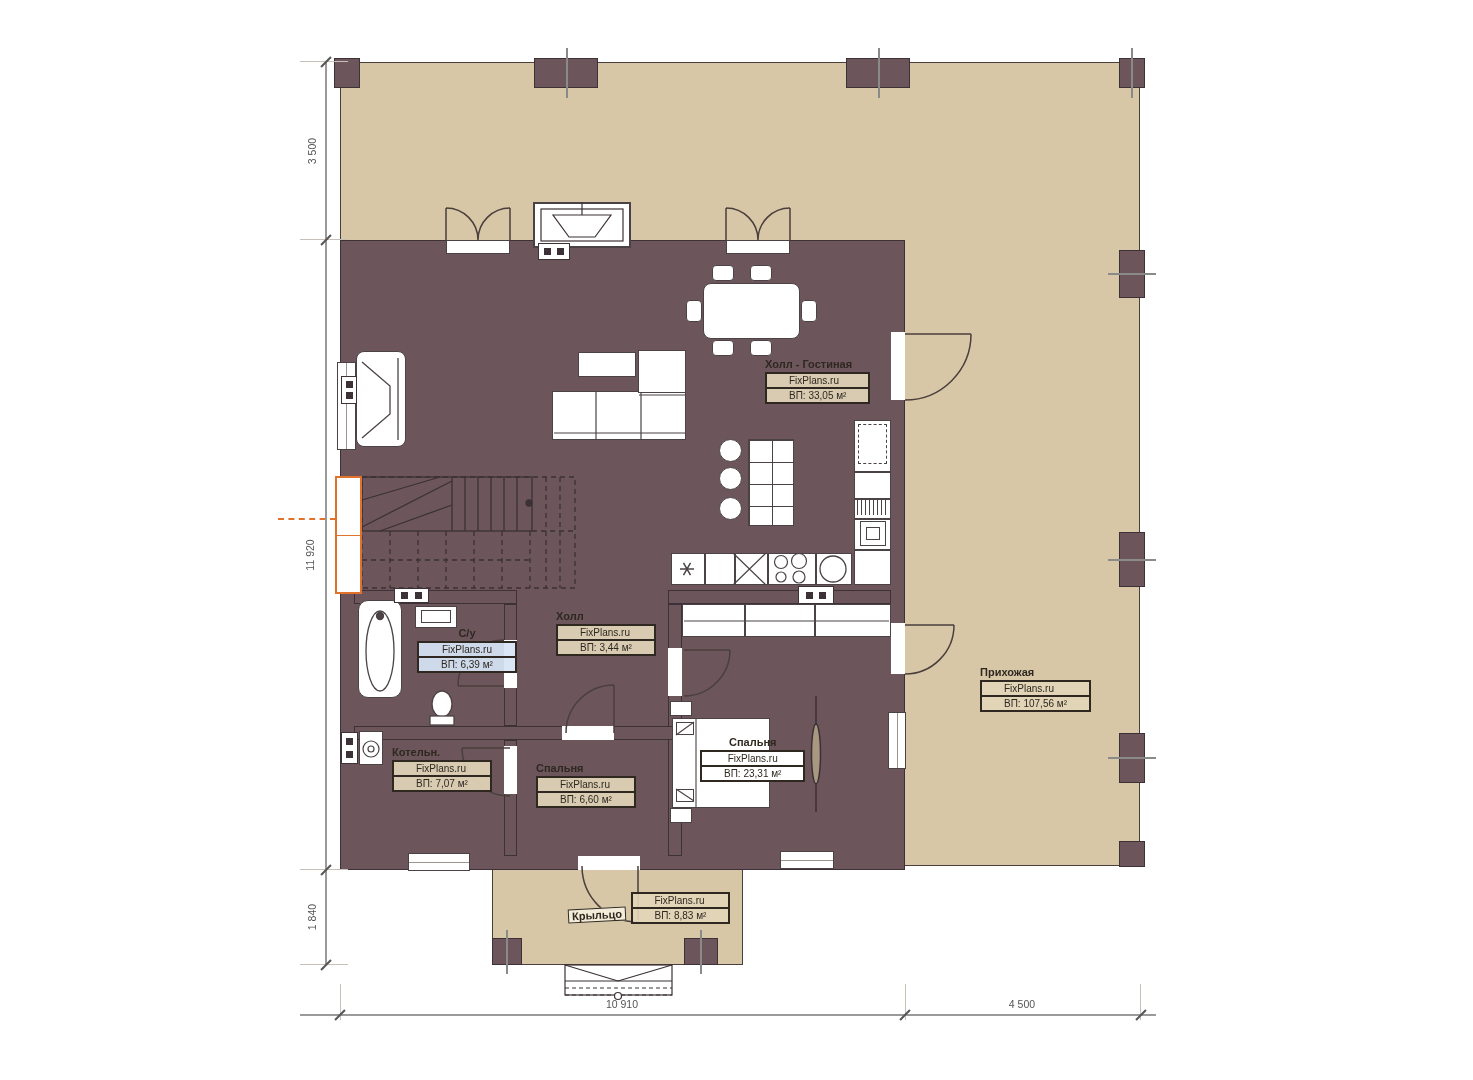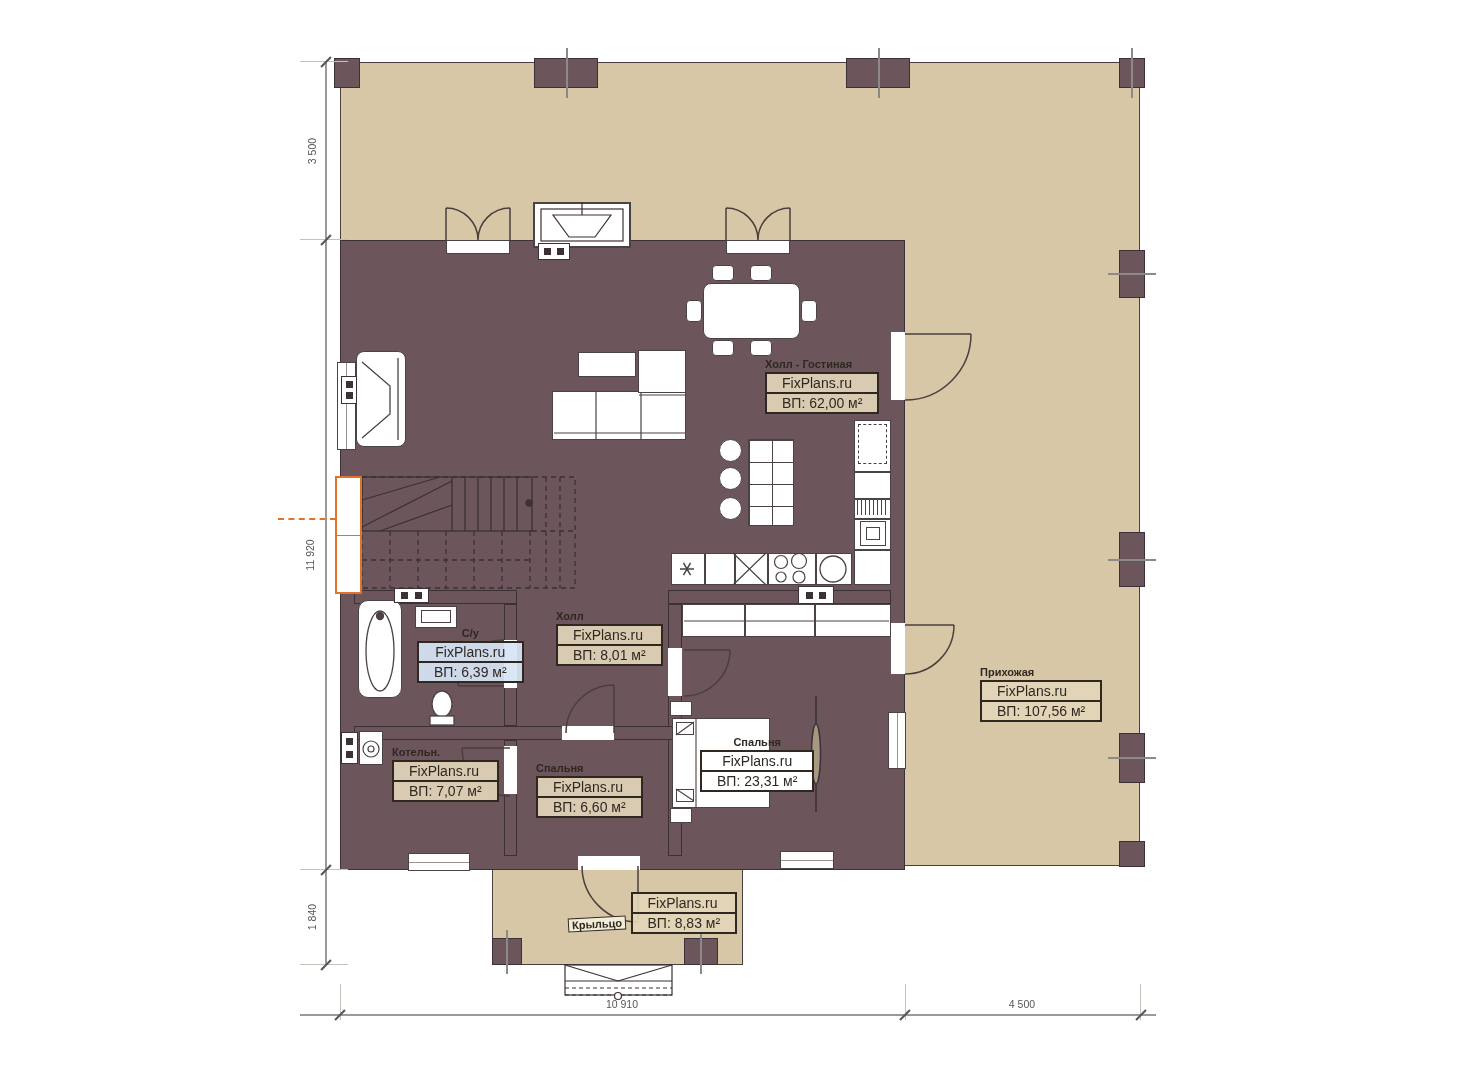--- a/index.html
+++ b/index.html
@@ -30,21 +30,21 @@
   .col{background:#6c565b;border:1px solid #3b3136;z-index:7}
   .tl{background:#8a8a8a;z-index:8}
   svg.ov{position:absolute;left:0;top:0;z-index:6;pointer-events:none}
   .room-label{z-index:10}
   .rn{font-size:11px;font-weight:bold;color:#2e2820;margin-bottom:2px;white-space:nowrap}
   .rn-boxed{background:#f3ecd9;border:1.5px solid #2e2820;padding:0 3px;display:inline-block;
             transform:rotate(-3deg)}
   .rbox{border:2px solid #2e2820;background:rgba(226,213,184,.92);display:inline-block}
   .rbox.bluebg{background:rgba(215,228,245,.92)}
   .rbox.whitebg{background:#fff}
-  .rrow{font-size:14px;color:#2e2820;padding:1px 15px;white-space:nowrap}
+  .rrow{font-size:10px;color:#2e2820;padding:1px 22px;white-space:nowrap}
   .rrow+.rrow{border-top:2px solid #2e2820}
   .dim{color:#555;font-size:10.5px;white-space:nowrap;z-index:12;position:absolute}
   .dim-v{transform:translate(-50%,-50%) rotate(-90deg)}
   .dim-h{transform:translate(-50%,-50%)}
   .dline{background:#9a9a9a;z-index:9}
   .wline{background:#c6c0b8;z-index:9}
   .tick{width:14px;height:2px;background:#555;transform:translate(-50%,-50%) rotate(-45deg);z-index:10}
   .orange-window{background:#fff;border:2px solid #e0722c;z-index:7}
   .odash{border-top:2px dashed #e0722c;z-index:7}
   .grill{background:repeating-linear-gradient(90deg,#4a4245 0 1px,transparent 1px 4px)}
@@ -294,31 +294,31 @@
       <path d="M696,719 L696,807 M676,735 L694,722 M676,789 L694,801"></path>
     </g>
     <g stroke="#4a4245" stroke-width="1">
       <path d="M684,621 L889,621"></path>
     </g>
   </svg>
 
   <div class="abs room-label" style="left:765px;top:358px">
     <div class="rn">Холл - Гостиная</div>
     <div class="rbox"><div class="rrow">FixPlans.ru</div>
-      <div class="rrow">ВП:  62,00 м²</div></div>
+      <div class="rrow">ВП:  33,05 м²</div></div>
   </div>
   <div class="abs room-label" style="left:417px;top:627px;text-align:center">
     <div class="rn">С/у</div>
     <div class="rbox bluebg"><div class="rrow">FixPlans.ru</div>
       <div class="rrow">ВП: 6,39 м²</div></div>
   </div>
   <div class="abs room-label" style="left:556px;top:610px">
     <div class="rn">Холл</div>
     <div class="rbox"><div class="rrow">FixPlans.ru</div>
-      <div class="rrow">ВП: 8,01 м²</div></div>
+      <div class="rrow">ВП: 3,44 м²</div></div>
   </div>
   <div class="abs room-label" style="left:392px;top:746px">
     <div class="rn">Котельн.</div>
     <div class="rbox"><div class="rrow">FixPlans.ru</div>
       <div class="rrow">ВП: 7,07 м²</div></div>
   </div>
   <div class="abs room-label" style="left:536px;top:762px">
     <div class="rn">Спальня</div>
     <div class="rbox"><div class="rrow">FixPlans.ru</div>
       <div class="rrow">ВП: 6,60 м²</div></div>

